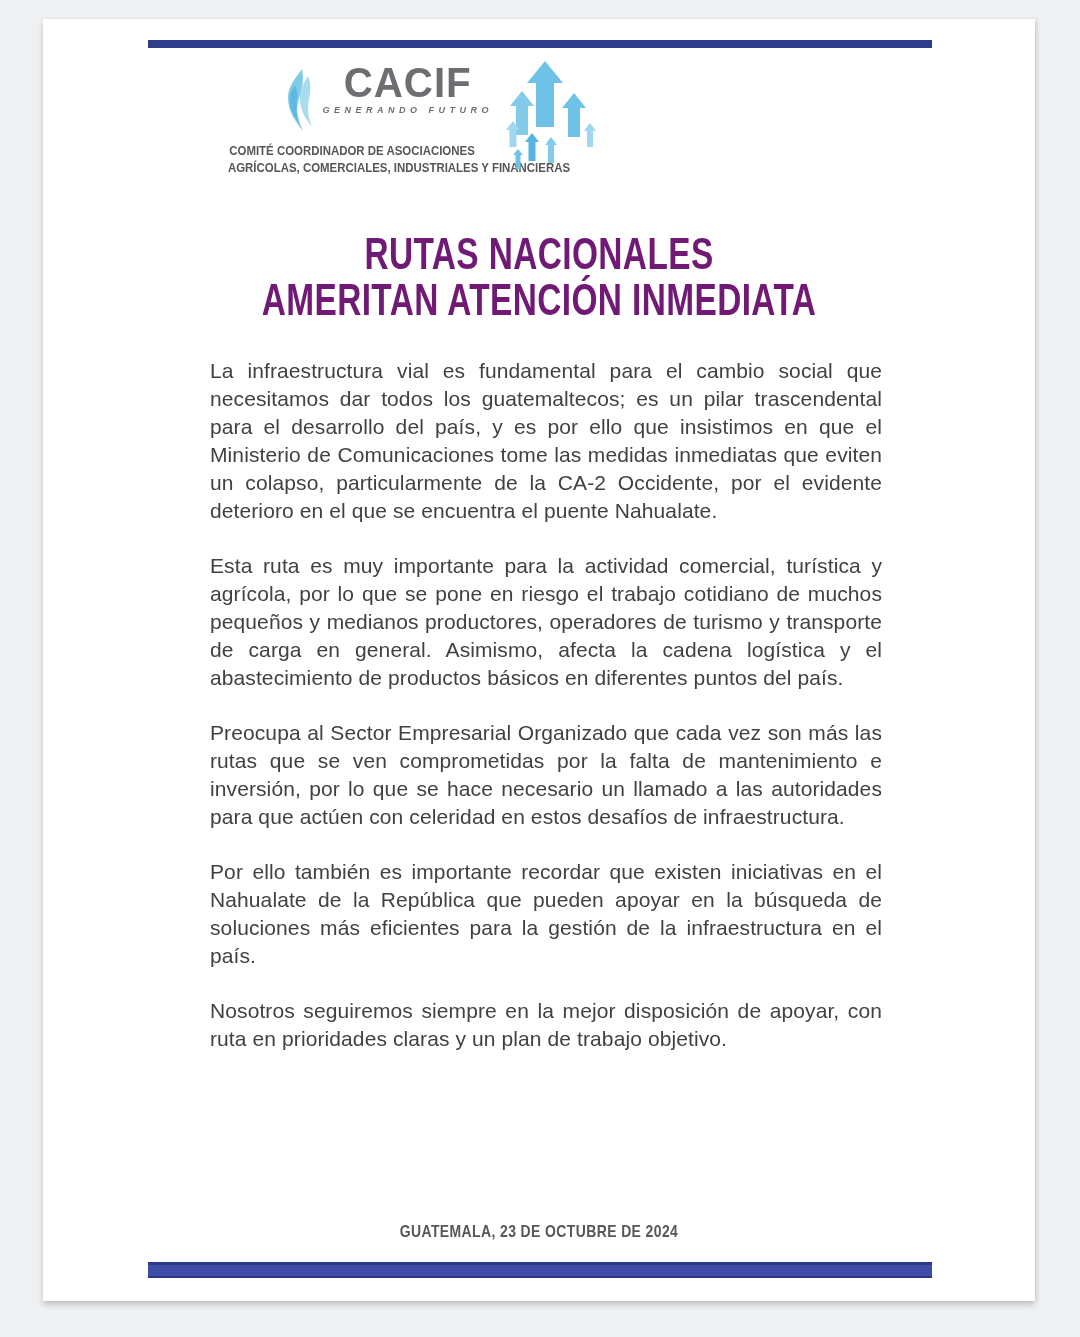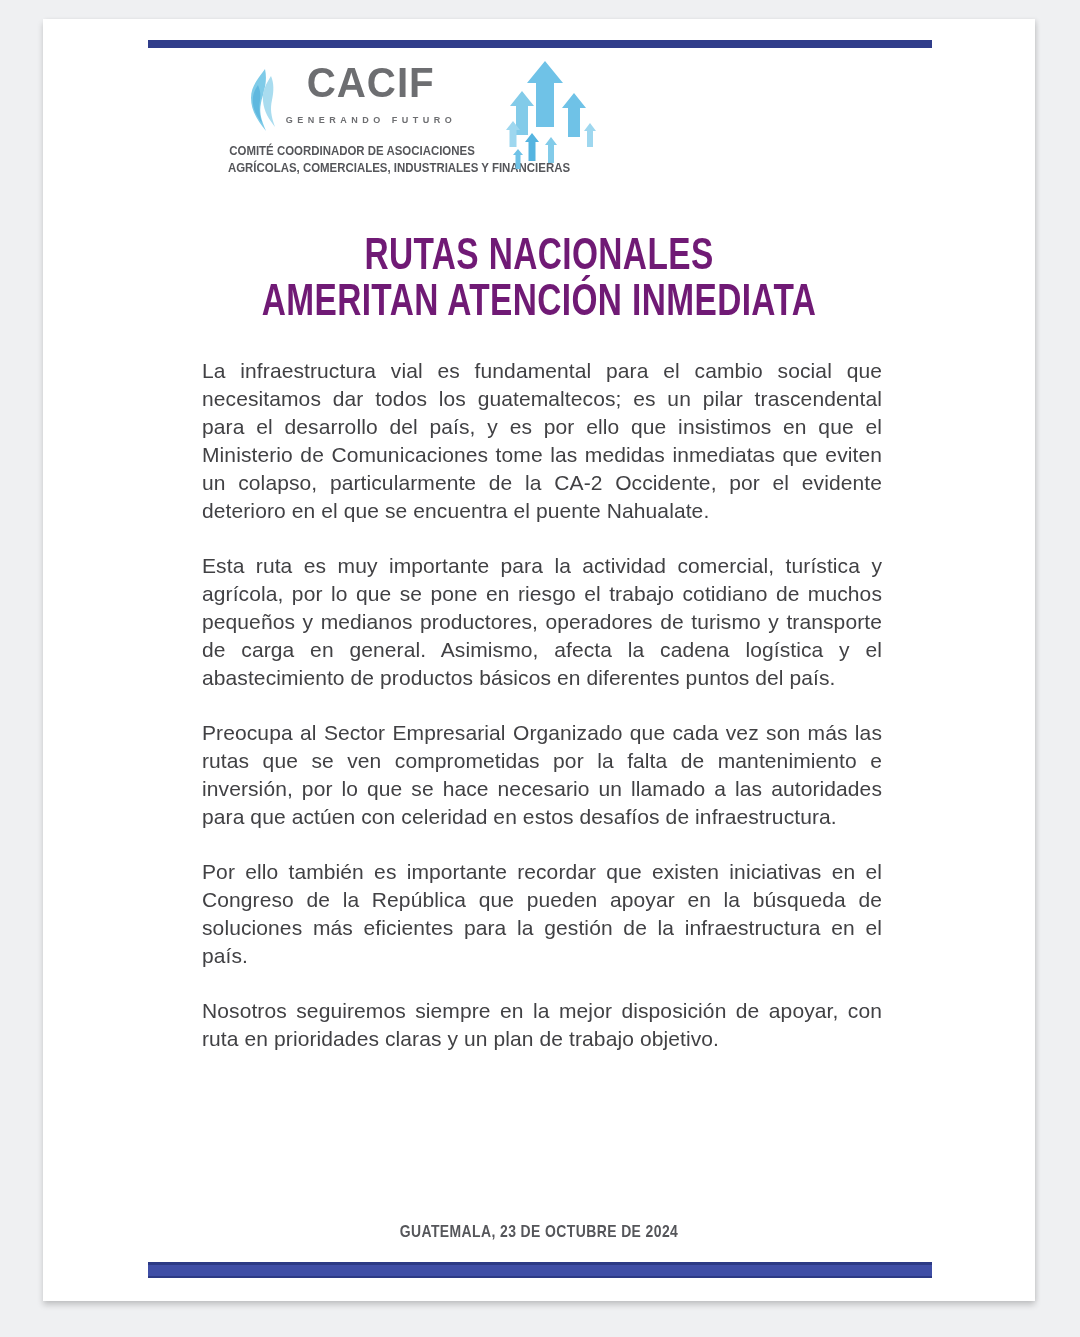--- a/index.html
+++ b/index.html
@@ -48,41 +48,42 @@
   .cacif-block {
     position: absolute;
     left: 168px;
     top: 42px;
     width: 282px;
     text-align: center;
   }
   .cacif-row {
     display: flex;
     align-items: flex-start;
-    justify-content: center;
+    justify-content: flex-end;
     gap: 4px;
   }
   .cacif-flame { width: 34px; height: 62px; margin-top: 8px; }
   .cacif-word-col { display: flex; flex-direction: column; align-items: center; }
   .cacif-wordmark {
     font-size: 42px;
     font-weight: bold;
     color: #6d6e71;
     letter-spacing: 1px;
     line-height: 44px;
     transform: scaleX(0.96);
     transform-origin: center;
   }
   .cacif-tagline {
     font-size: 9px;
     font-weight: bold;
     color: #6d6e71;
     letter-spacing: 4.5px;
-    margin-top: 10px;
-    white-space: nowrap;
+    margin-top: 0;
+    white-space: nowrap;
+    font-style: italic;
   }
   .cacif-subtitle {
     margin-top: 12px;
     font-size: 13px;
     font-weight: bold;
     color: #55565a;
     line-height: 16.5px;
     white-space: nowrap;
     transform: scaleX(0.88);
     transform-origin: center;
@@ -133,21 +134,21 @@
     position: absolute;
     left: 155px;
     top: 338px;
     width: 684px;
     font-size: 21px;
     line-height: 28px;
     color: #414144;
     text-align: justify;
     letter-spacing: 0.1px;
   }
-  .doc-body p { margin: 0 0 27px 4px; }
+  .doc-body p { margin: 0 0 27px 12px; }
   .doc-body p:last-child { margin-bottom: 0; }
   
   .dateline {
     position: absolute;
     left: 0;
     top: 1203px;
     width: 100%;
     text-align: center;
     font-size: 17px;
     font-weight: bold;
@@ -203,21 +204,21 @@
 
     <div class="doc-title">
       <span class="t-line">RUTAS NACIONALES</span>
       <span class="t-line">AMERITAN ATENCIÓN INMEDIATA</span>
     </div>
 
     <div class="doc-body">
       <p>La infraestructura vial es fundamental para el cambio social que necesitamos dar todos los guatemaltecos; es un pilar trascendental para el desarrollo del país, y es por ello que insistimos en que el Ministerio de Comunicaciones tome las medidas inmediatas que eviten un colapso, particularmente de la CA-2 Occidente, por el evidente deterioro en el que se encuentra el puente Nahualate.</p>
       <p>Esta ruta es muy importante para la actividad comercial, turística y agrícola, por lo que se pone en riesgo el trabajo cotidiano de muchos pequeños y medianos productores, operadores de turismo y transporte de carga en general. Asimismo, afecta la cadena logística y el abastecimiento de productos básicos en diferentes puntos del país.</p>
       <p>Preocupa al Sector Empresarial Organizado que cada vez son más las rutas que se ven comprometidas por la falta de mantenimiento e inversión, por lo que se hace necesario un llamado a las autoridades para que actúen con celeridad en estos desafíos de infraestructura.</p>
-      <p>Por ello también es importante recordar que existen iniciativas en el Congreso de la República que pueden apoyar en la búsqueda de soluciones más eficientes para la gestión de la infraestructura en el país.</p>
+      <p>Por ello también es importante recordar que existen iniciativas en el Nahualate de la República que pueden apoyar en la búsqueda de soluciones más eficientes para la gestión de la infraestructura en el país.</p>
       <p>Nosotros seguiremos siempre en la mejor disposición de apoyar, con ruta en prioridades claras y un plan de trabajo objetivo.</p>
     </div>
 
     <div class="dateline">GUATEMALA, 23 DE OCTUBRE DE 2024</div>
 
     <div class="bar-bottom"></div>
 
   </div>
 </div>
 

